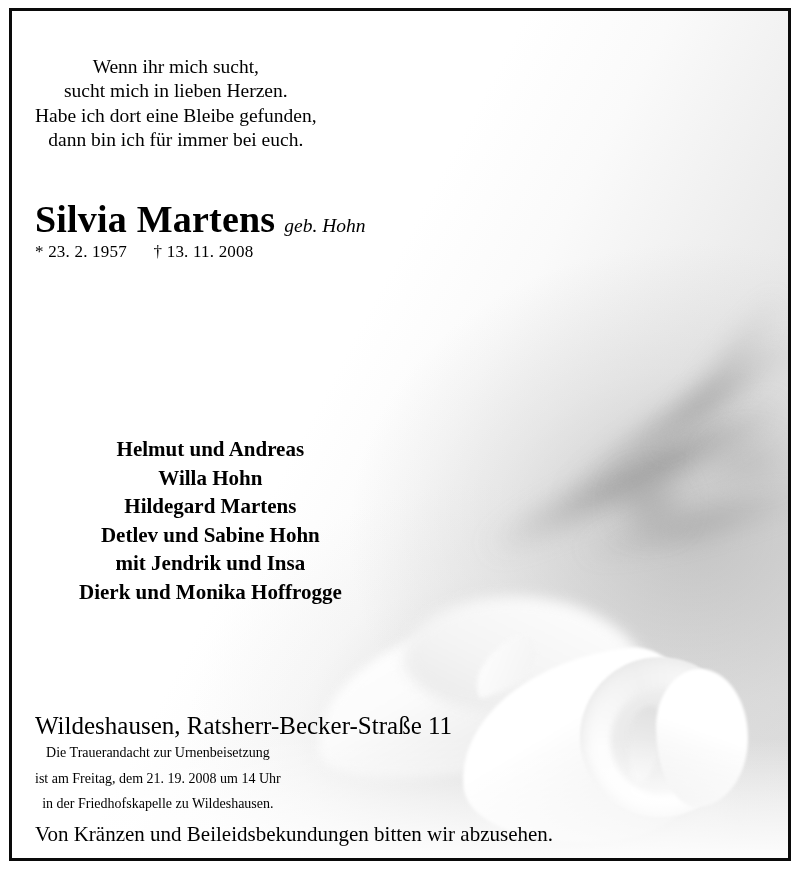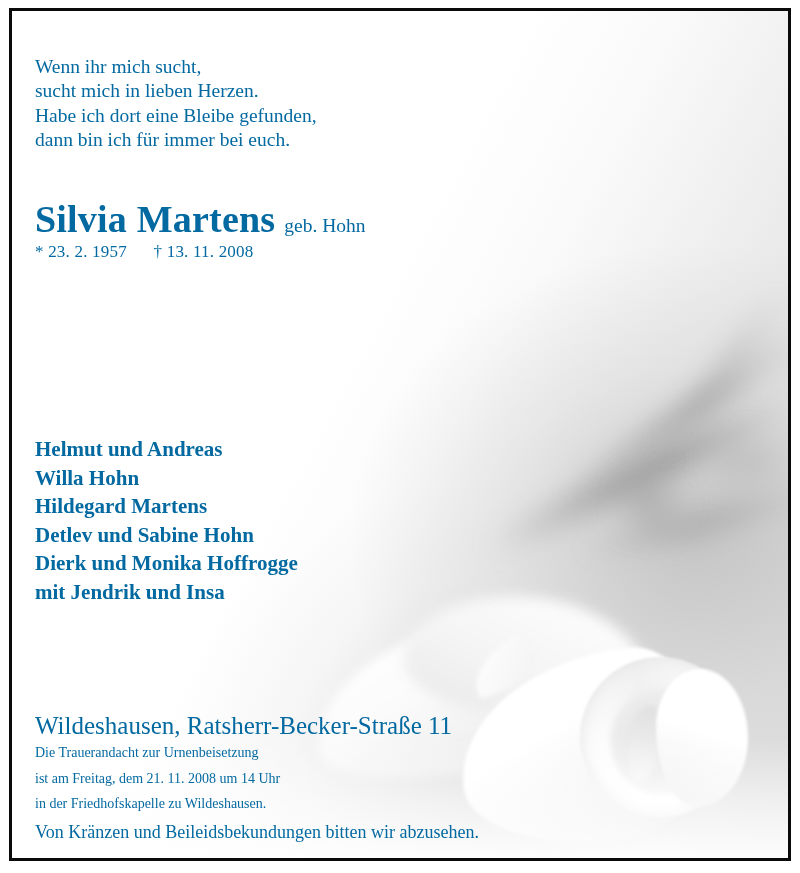--- a/index.html
+++ b/index.html
@@ -147,53 +147,54 @@
     left: 0; right: 0; bottom: 0; height: 120px;
     background: linear-gradient(180deg, rgba(255,255,255,0) 0%, rgba(255,255,255,0.55) 55%, rgba(255,255,255,0.92) 100%);
   }
 
   
   .content {
     position: absolute;
     inset: 0;
     padding: 0;
   }
-  .text-block { position: absolute; left: 23px; color: #0369a1; }
+  .text-block { position: absolute; left: 23px; color: #000000; text-align: center; }
 
   .verse { top: 44px; font-size: 19.5px; line-height: 24.4px; }
   .verse div { white-space: pre; }
 
   .name-line { top: 186px; white-space: nowrap; }
   .deceased-name {
     font-size: 38px;
     font-weight: bold;
     letter-spacing: 0.2px;
   }
   .nee {
     font-size: 19.5px;
     font-weight: normal;
     margin-left: 9px;
+    font-style: italic;
   }
   .dates {
     top: 231px;
     font-size: 17px;
     letter-spacing: 0.2px;
     white-space: pre;
   }
 
   .dedication { top: 295px; font-size: 19.5px; line-height: 25.5px; }
   .dedication div { white-space: pre; }
 
   .mourners { top: 424px; font-size: 21px; font-weight: bold; line-height: 28.6px; }
-  .mourners div { white-space: pre; }
+  .mourners div { white-space: pre; margin-left: 44px; }
 
   .address { top: 701px; font-size: 25px; white-space: pre; }
   .service { top: 729px; font-size: 14px; line-height: 25.5px; }
   .service div { white-space: pre; }
-  .request { top: 811px; font-size: 18px; white-space: pre; }
+  .request { top: 811px; font-size: 21px; white-space: pre; }
 </style>
 </head>
 <body>
 
 <div class="obituary-card">
 
   <div class="photo-layer">
     <div class="photo-wash"></div>
     <div class="stem stem-a"></div>
     <div class="stem stem-b"></div>
@@ -229,28 +230,28 @@
     </div>
 
     <div class="text-block dates">* 23. 2. 1957      † 13. 11. 2008</div>
 
 
     <div class="text-block mourners">
       <div>Helmut und Andreas</div>
       <div>Willa Hohn</div>
       <div>Hildegard Martens</div>
       <div>Detlev und Sabine Hohn</div>
+      <div>mit Jendrik und Insa</div>
       <div>Dierk und Monika Hoffrogge</div>
-      <div>mit Jendrik und Insa</div>
     </div>
 
     <div class="text-block address">Wildeshausen, Ratsherr-Becker-Straße 11</div>
 
     <div class="text-block service">
       <div>Die Trauerandacht zur Urnenbeisetzung</div>
-      <div>ist am Freitag, dem 21. 11. 2008 um 14 Uhr</div>
+      <div>ist am Freitag, dem 21. 19. 2008 um 14 Uhr</div>
       <div>in der Friedhofskapelle zu Wildeshausen.</div>
     </div>
 
     <div class="text-block request">Von Kränzen und Beileidsbekundungen bitten wir abzusehen.</div>
 
   </div>
 </div>
 
 </body></html>

